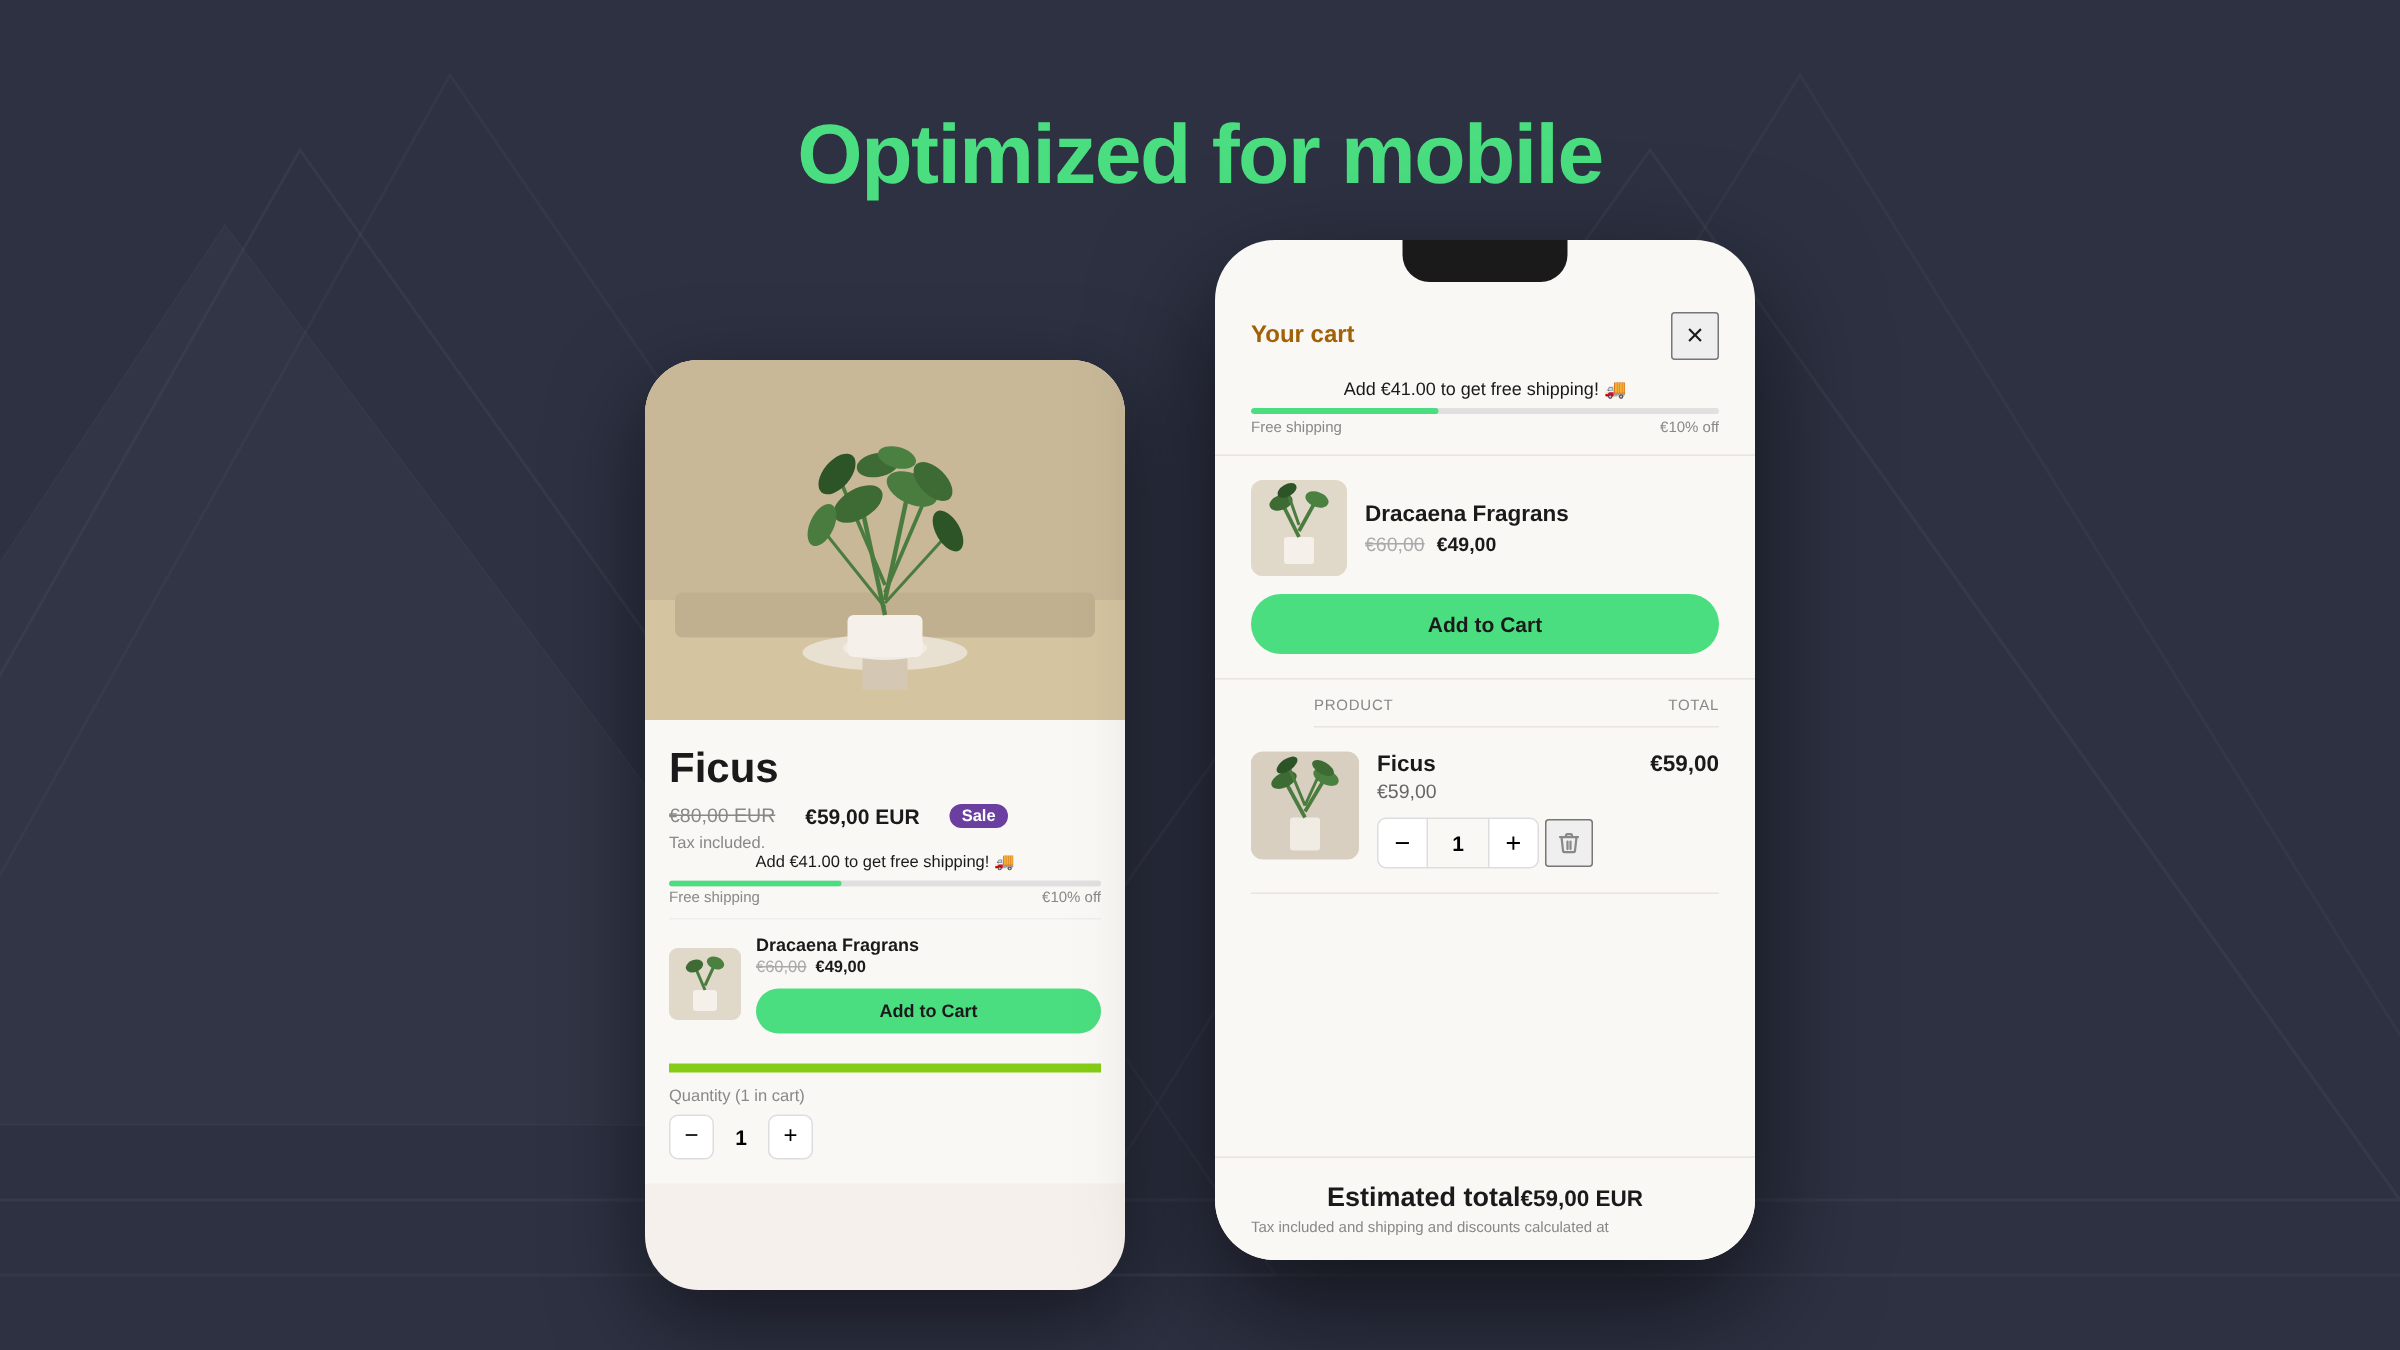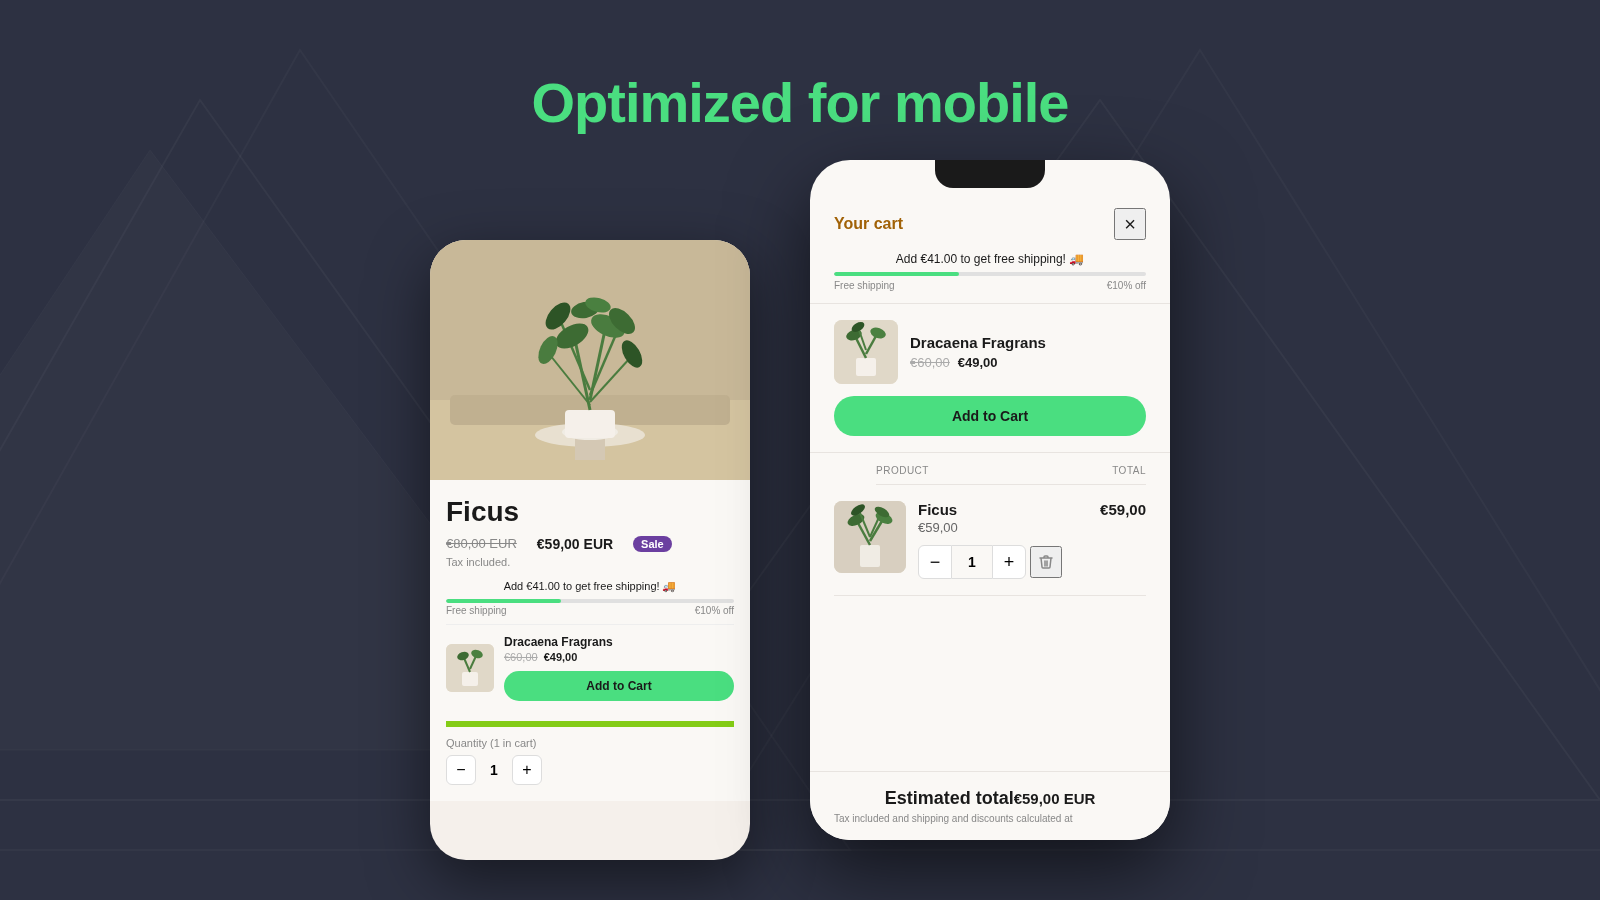--- a/index.html
+++ b/index.html
@@ -107,21 +107,20 @@
       color: white;
       font-size: 11px;
       font-weight: 700;
       padding: 2px 8px;
       border-radius: 12px;
     }
 
     .tax-info {
       font-size: 11px;
       color: #888;
-      margin-bottom: 12px;
     }
 
     
     .shipping-banner {
       font-size: 11px;
       text-align: center;
       color: #1a1a1a;
       margin-bottom: 6px;
     }
 

